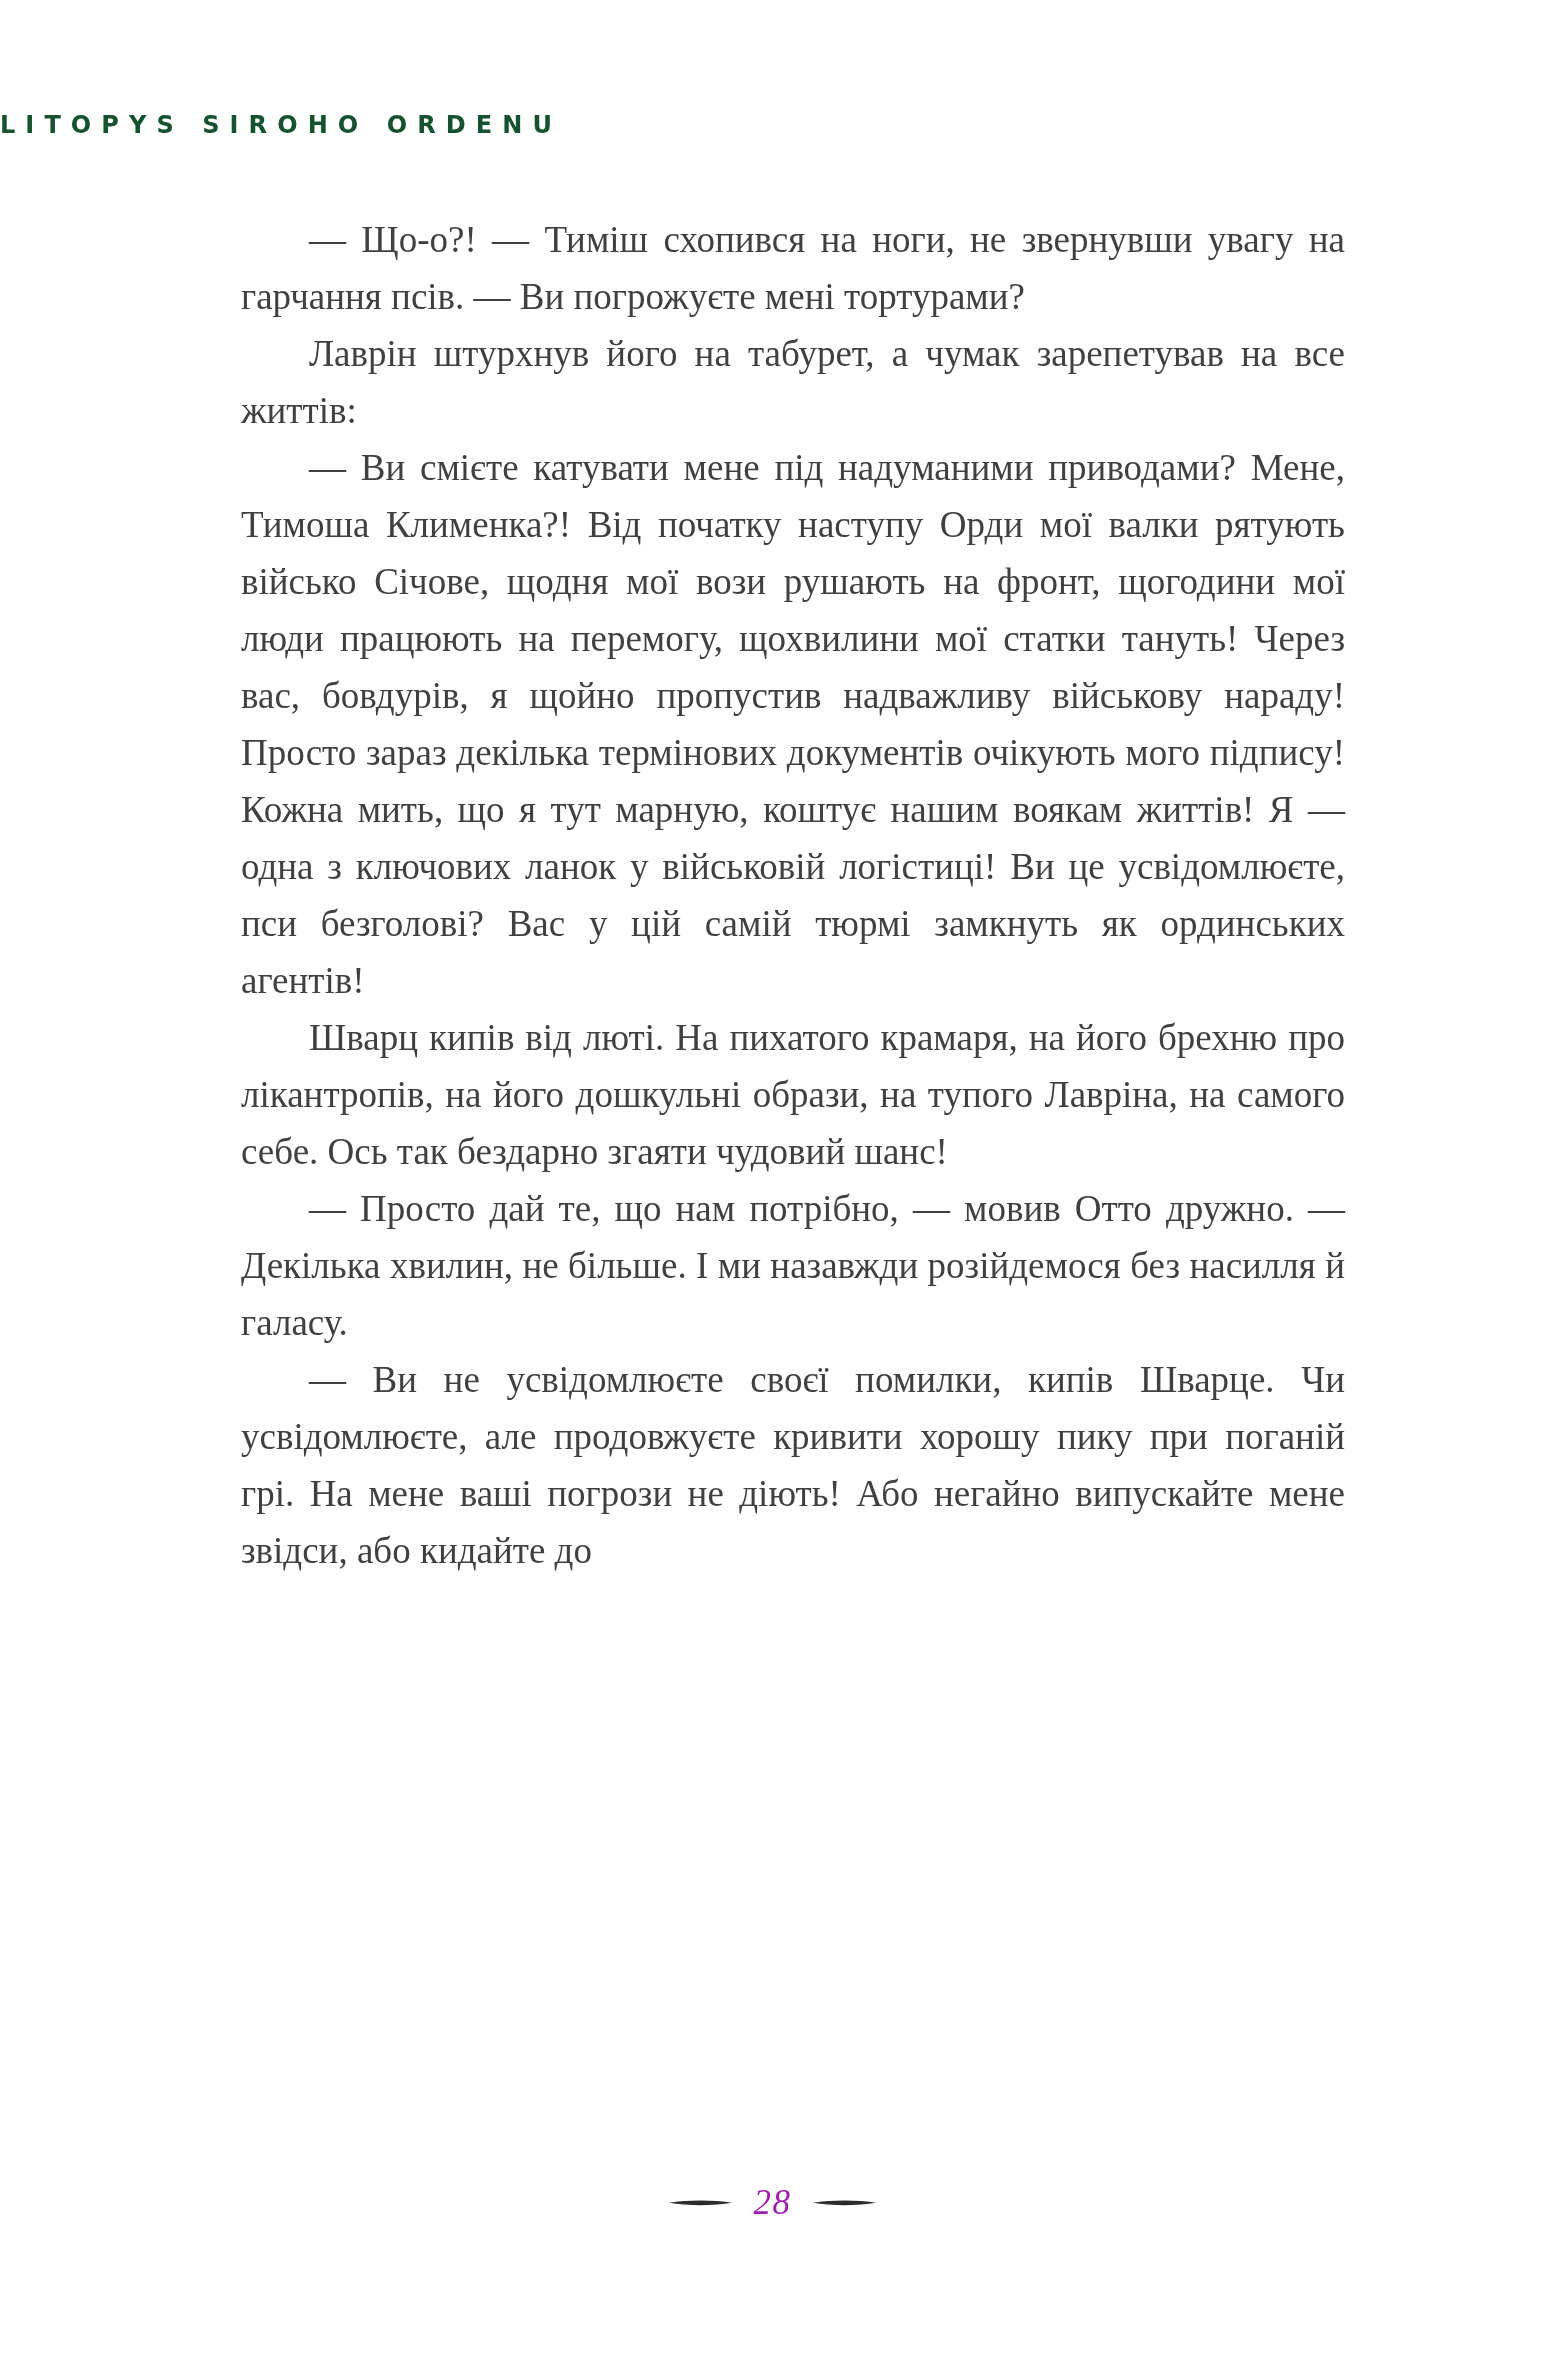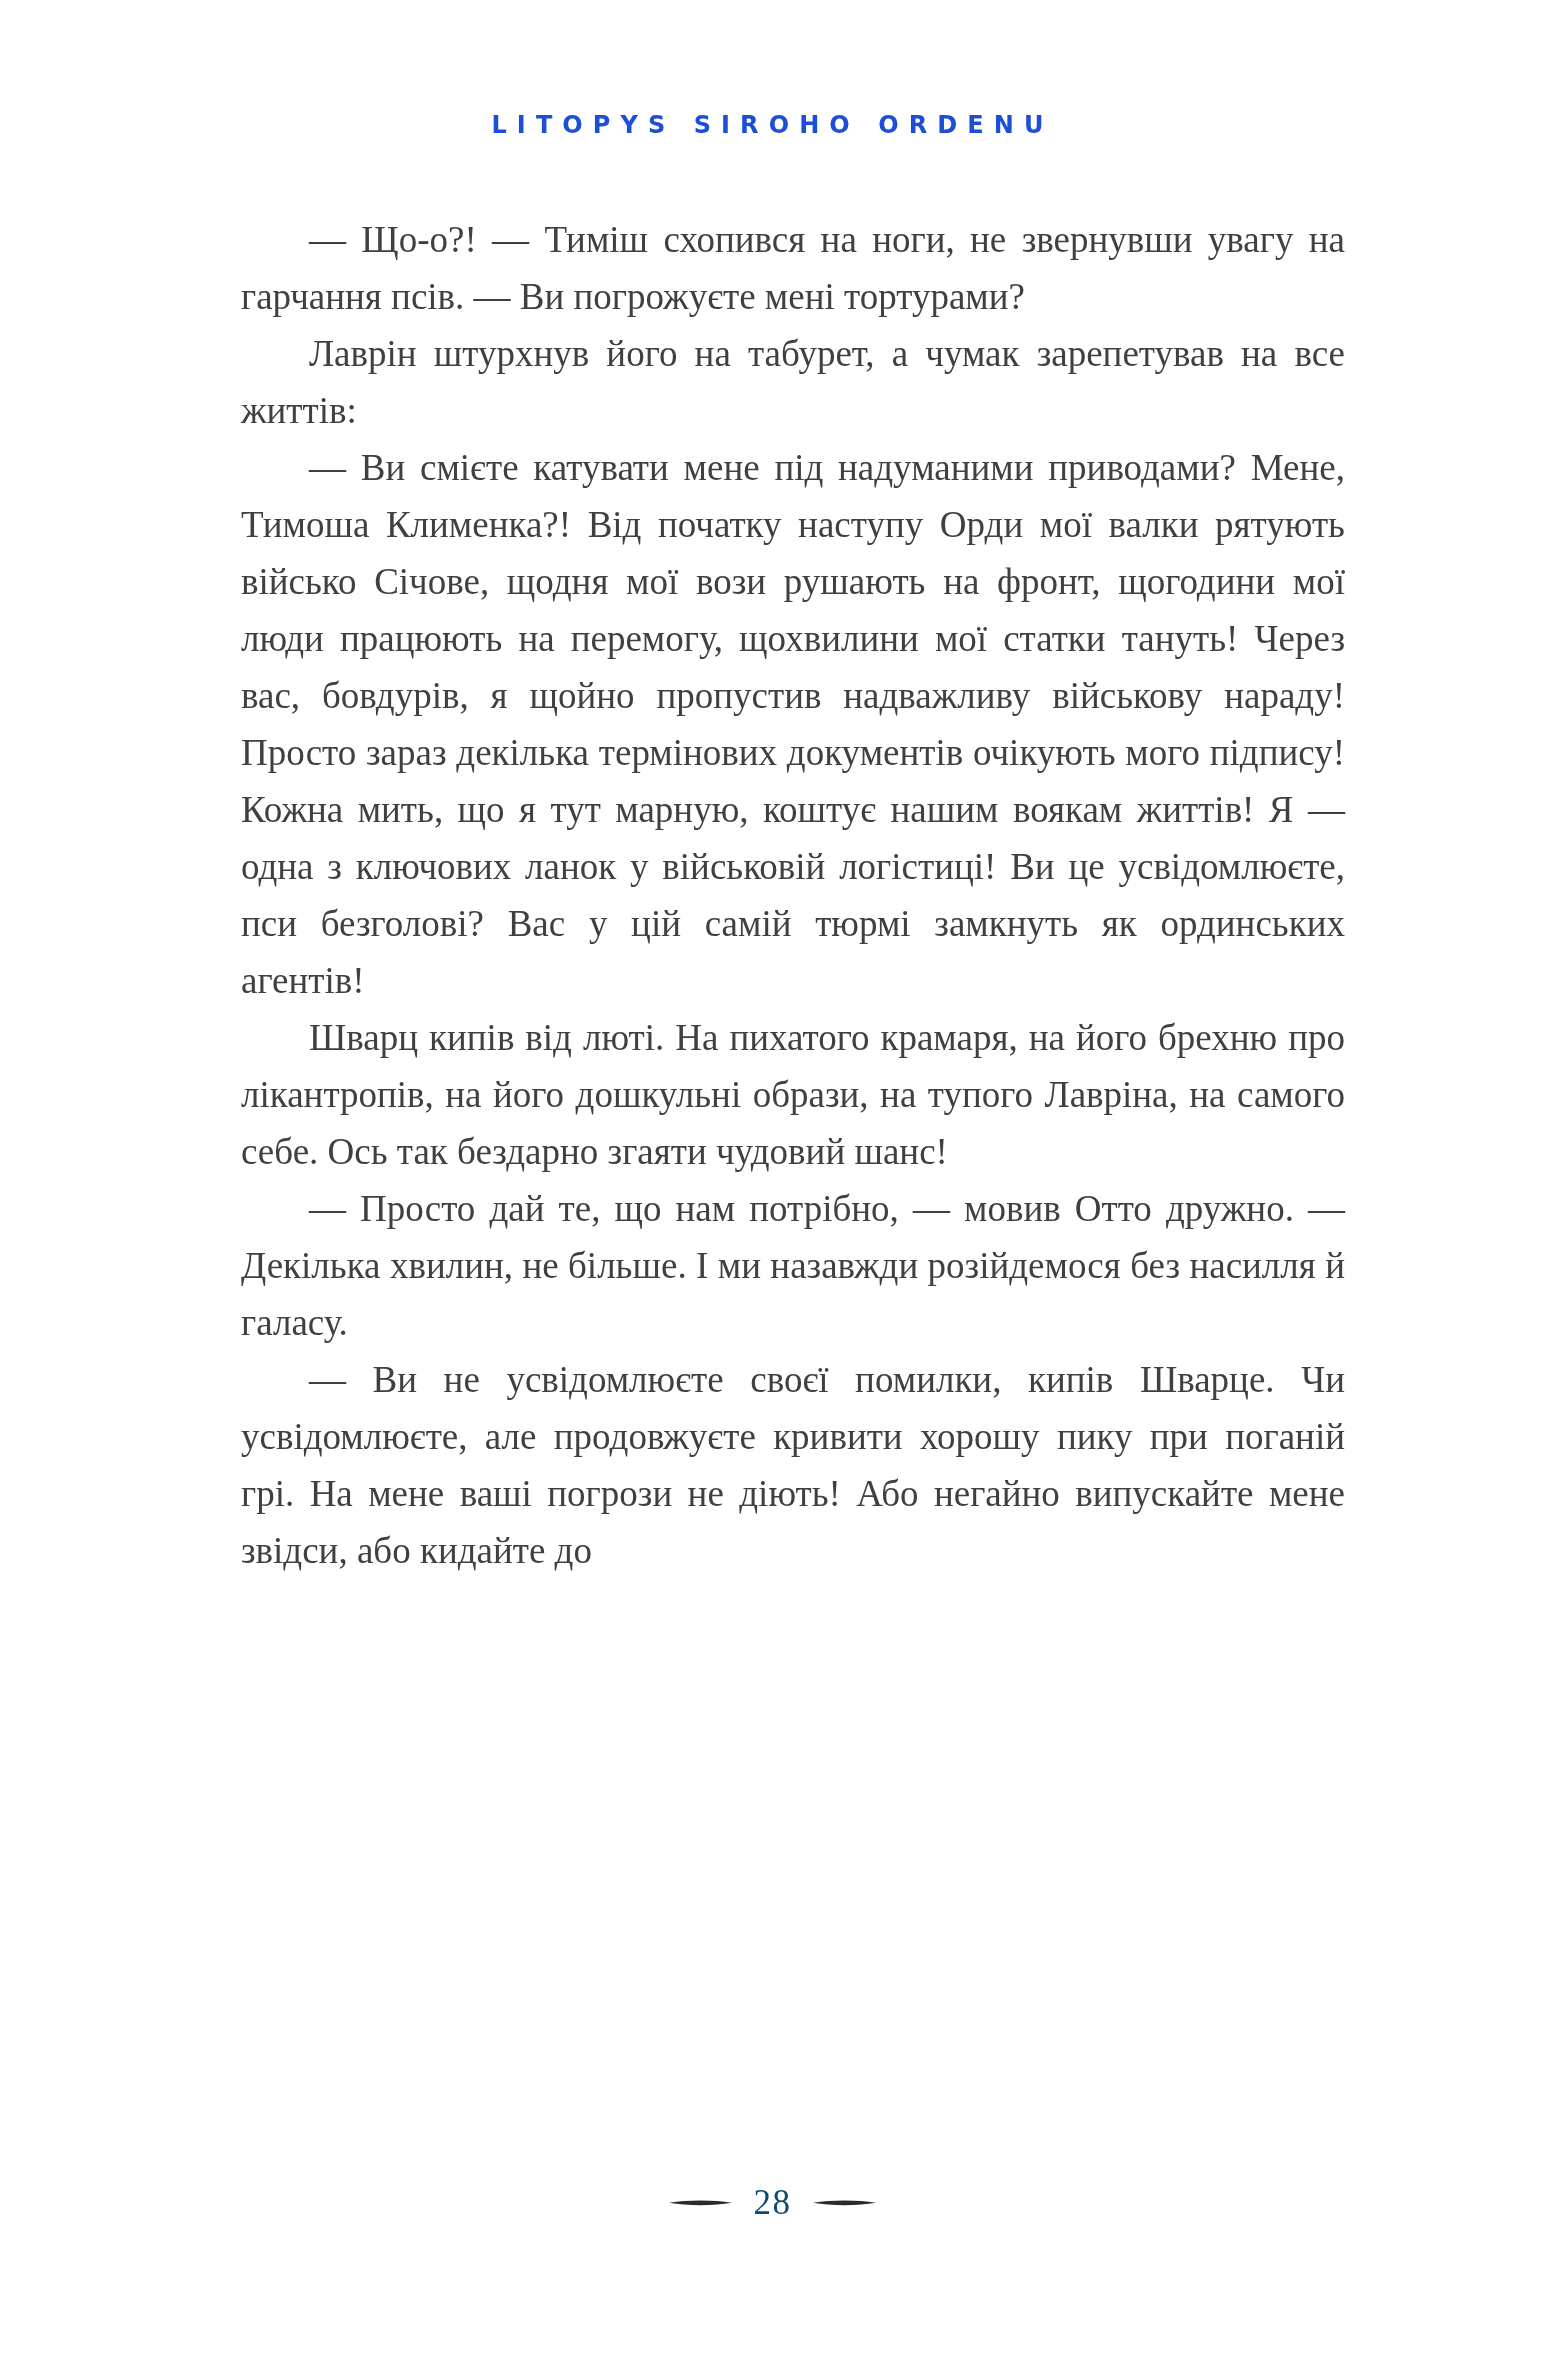--- a/index.html
+++ b/index.html
@@ -16,26 +16,25 @@
     background: #ffffff;
     font-family: "Liberation Serif", "DejaVu Serif", serif;
     overflow: hidden;
   }
 
   .running-header {
     position: absolute;
     top: 111px;
     left: 0;
     width: 100%;
-    text-align: center;
     font-family: "DejaVu Sans", "Liberation Sans", sans-serif;
     font-size: 24px;
     font-weight: bold;
     letter-spacing: 0.42em;
-    color: #1d4ed8;
+    color: #14532d;
     text-transform: uppercase;
   }
 
   .body-text {
     position: absolute;
     top: 211px;
     left: 241px;
     width: 1104px;
     color: #404040;
     font-size: 37px;
@@ -58,22 +57,23 @@
     width: 100%;
     display: flex;
     align-items: center;
     justify-content: center;
     gap: 21px;
   }
 
   .page-number {
     font-family: "Liberation Serif", "DejaVu Serif", serif;
     font-size: 35px;
-    color: #0c4a6e;
+    color: #a21caf;
     letter-spacing: 1.6px;
+    font-style: italic;
   }
 
   .ornament {
     display: inline-block;
     line-height: 0;
   }
 
   .ornament svg {
     display: block;
   }

